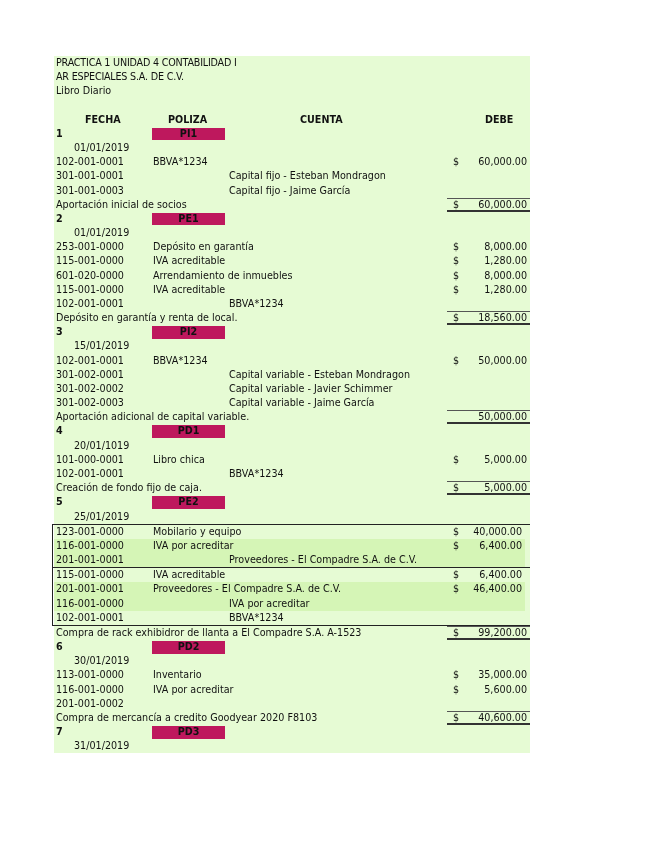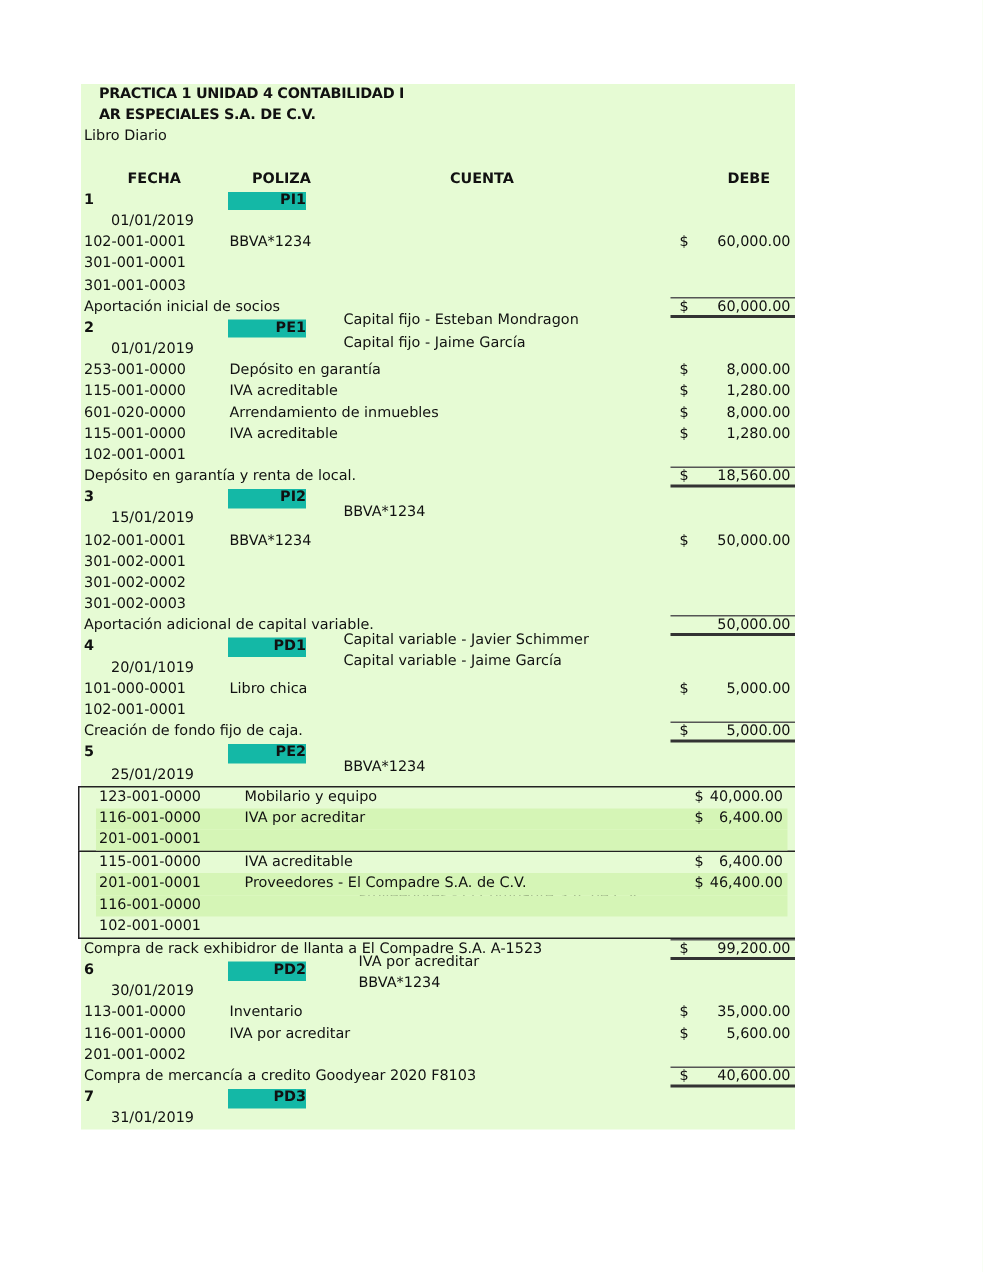--- a/index.html
+++ b/index.html
@@ -3,33 +3,33 @@
 <meta charset="utf-8">
 <style>
   html, body { margin: 0; padding: 0; background: #ffffff; }
   body { width: 655px; height: 848px; position: relative; overflow: hidden;
          font-family: "DejaVu Sans", sans-serif; font-size: 9.6px; color: #111; }
   #sheet { position: absolute; left: 54px; top: 56px; width: 476px; background: #e6fbd4; }
   .row { position: relative; height: 14.18px; line-height: 14.18px; white-space: nowrap; }
   .row.shade { background: #d5f5b6; margin-right: 5px; }
   .c-code { position: absolute; left: 2px; }
   .c-b { position: absolute; left: 99px; }
-  .c-c { position: absolute; left: 175px; margin-top: 38px; }
+  .c-c { position: absolute; left: 175px; }
   .c-date { position: absolute; left: 20px; }
   .c-dollar { position: absolute; left: 399px; }
   .c-amt { position: absolute; right: 3px; text-align: right; }
-  .title { position: absolute; left: 12px; font-weight: bold; letter-spacing: -0.2px; text-align: right; }
+  .title { position: absolute; left: 2px; font-weight: normal; letter-spacing: -0.2px; text-align: right; }
   .plain { position: absolute; left: 2px; }
   .hdr { position: absolute; font-weight: bold; }
-  .poliza-tag { position: absolute; left: 98px; top: 1px; width: 52px; height: 12.5px; line-height: 12.5px;
-                background: #14b8a6; text-align: right; font-weight: bold; }
+  .poliza-tag { position: absolute; left: 98px; top: 1px; width: 73px; height: 12.5px; line-height: 12.5px;
+                background: #be185d; text-align: center; font-weight: bold; }
   .num { position: absolute; left: 2px; font-weight: bold; }
   .total-box { position: absolute; left: 393px; right: 0; top: 0; bottom: 0;
                border-top: 1px solid #555; border-bottom: 2.5px solid #333; }
-  .boxgrp { border: 1.5px solid #222; border-right: none; margin-left: -2px; padding-left: 11px; }
+  .boxgrp { border: 1.5px solid #222; border-right: none; margin-left: -2px; padding-left: 1px; }
   .boxgrp .row { margin-right: 5px; }
 </style>
 </head>
 <body>
 
 <div id="sheet">
   <div class="row">
     <span class="title">PRACTICA 1 UNIDAD 4 CONTABILIDAD I</span>
   </div>
   <div class="row">
@@ -138,20 +138,21 @@
       <div class="row">
         <span class="c-code">102-001-0001</span>
         <span class="c-b">BBVA*1234</span>
         <span class="c-c"></span>
         <span class="c-dollar">$</span>
         <span class="c-amt">50,000.00</span>
       </div>
       <div class="row">
         <span class="c-code">301-002-0001</span>
         <span class="c-b"></span>
+        <span class="c-c">Capital variable - Esteban Mondragon</span>
         <span class="c-dollar"></span>
         <span class="c-amt"></span>
       </div>
       <div class="row">
         <span class="c-code">301-002-0002</span>
         <span class="c-b"></span>
         <span class="c-c">Capital variable - Javier Schimmer</span>
         <span class="c-dollar"></span>
         <span class="c-amt"></span>
       </div>

